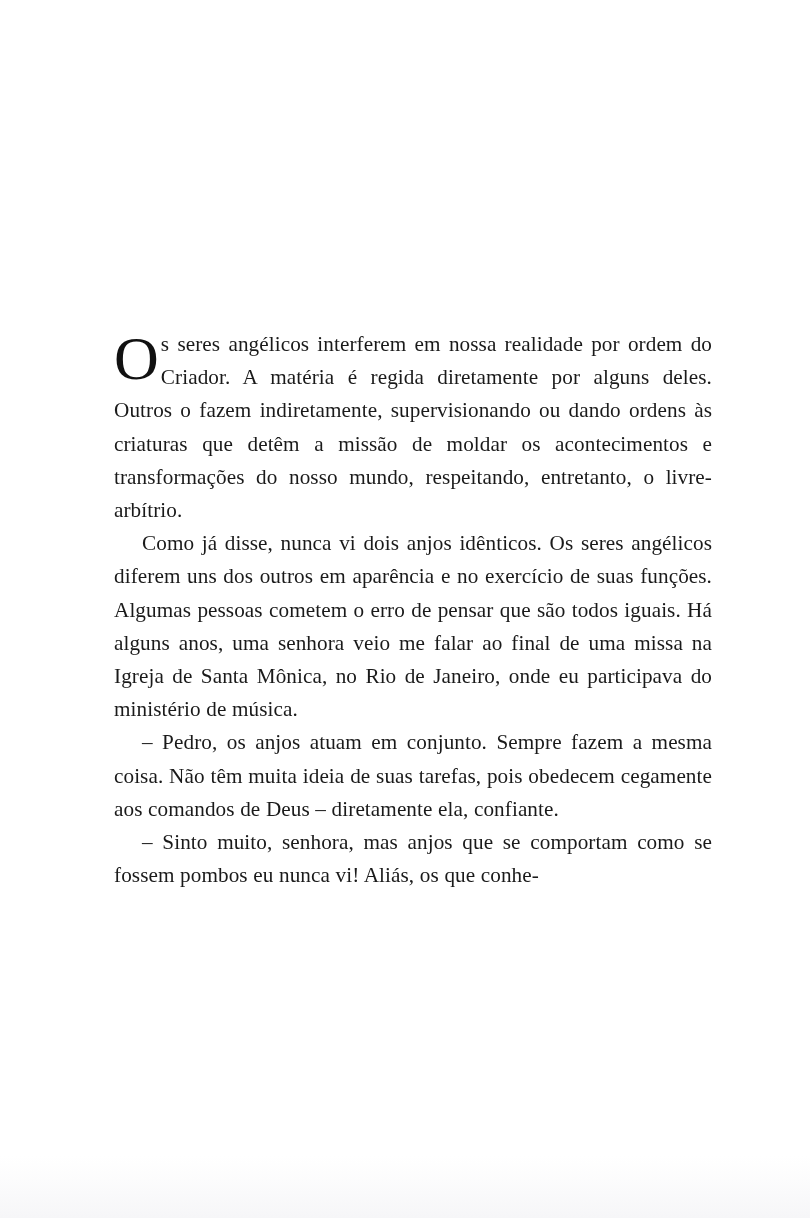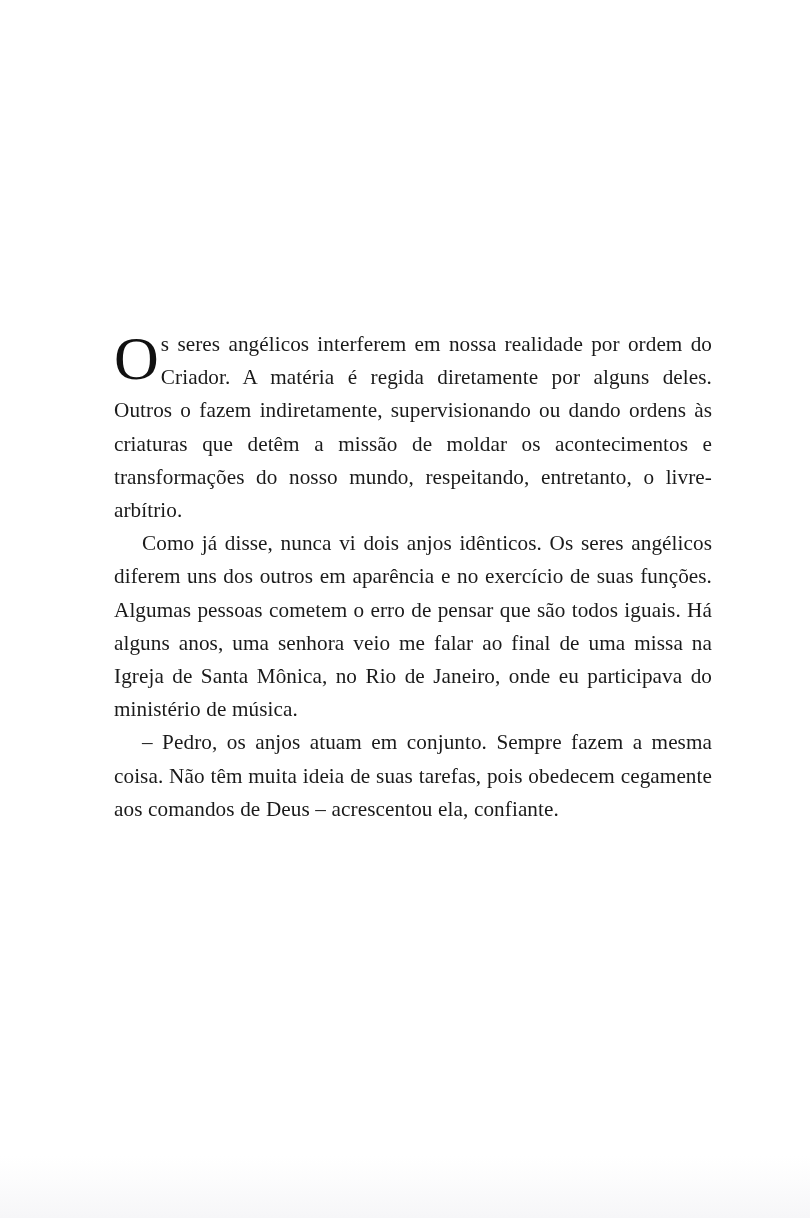--- a/index.html
+++ b/index.html
@@ -81,19 +81,20 @@
   <div class="text-block">
 
     <p class="body-par first">
       <span class="dropcap">O</span><span>s seres angélicos interferem em nossa realidade por ordem do Criador. A matéria é regida diretamente por alguns deles. Outros o fazem indiretamente, supervisionando ou dando ordens às criaturas que detêm a missão de moldar os acontecimentos e transformações do nosso mundo, respeitando, entretanto, o livre-arbítrio.</span>
     </p>
 
     <p class="body-par">Como já disse, nunca vi dois anjos idênticos. Os seres angélicos diferem uns dos outros em aparência e no exercício de suas funções. Algumas pessoas cometem o erro de pensar que são todos iguais. Há alguns anos, uma senhora veio me falar ao final de uma missa na Igreja de Santa Mônica, no Rio de Janeiro, onde eu participava do ministério de música.</p>
 
 
 
-    <p class="body-par">– Pedro, os anjos atuam em conjunto. Sempre fazem a mesma coisa. Não têm muita ideia de suas tarefas, pois obedecem cegamente aos comandos de Deus – acrescentou ela, confiante.</p>
+    <p class="body-par">– Pedro, os anjos atuam em conjunto. Sempre fazem a mesma coisa. Não têm muita ideia de suas tarefas, pois obedecem cegamente aos comandos de Deus – diretamente ela, confiante.</p>
 
+    <p class="body-par">– Sinto muito, senhora, mas anjos que se comportam como se fossem pombos eu nunca vi! Aliás, os que conhe-</p>
 
   </div>
 
   <div class="page-bottom-edge"></div>
 </div>
 
 </body></html>

